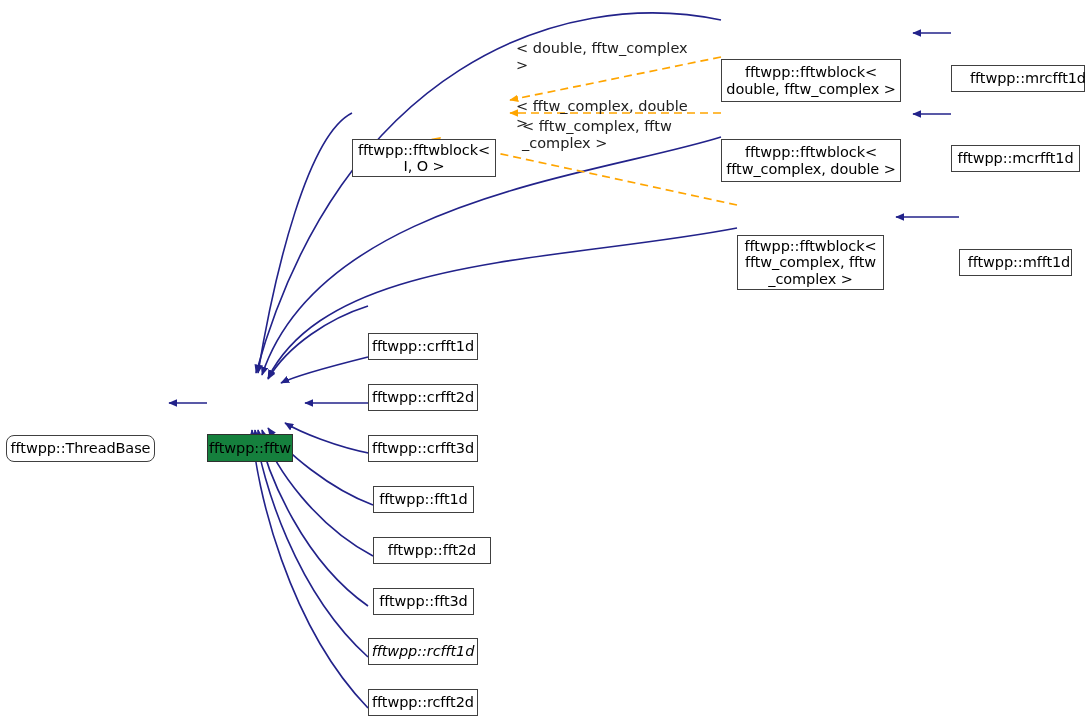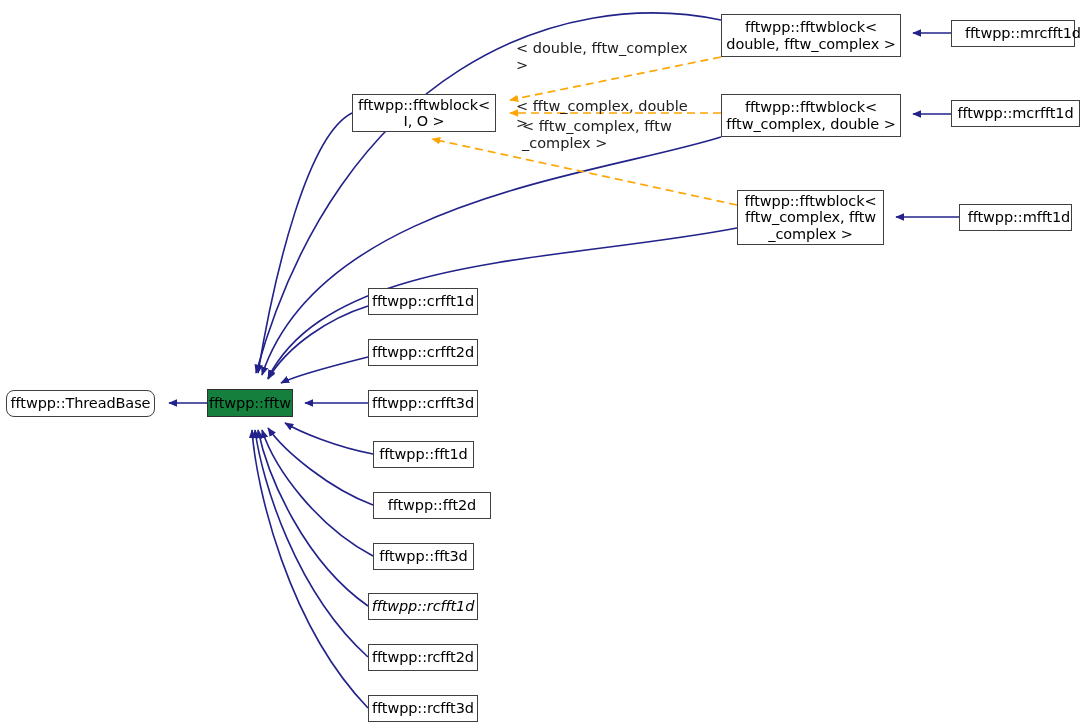--- a/index.html
+++ b/index.html
@@ -33,20 +33,21 @@
     color: #000000;
     display: flex;
     align-items: center;
     justify-content: center;
     text-align: center;
     font-size: 14.5px;
     line-height: 1.12;
     letter-spacing: -0.1px;
     white-space: pre-line;
     z-index: 3;
+    margin-top: 45px;
   }
   .node.current {
     background: #15803d;
     border-color: #303030;
   }
   .edge-label {
     position: absolute;
     color: #202020;
     font-size: 14.5px;
     line-height: 1.15;
@@ -110,21 +111,21 @@
       <div class="node current" style="left: 207px; top: 389px; width: 86px; height: 28px;">fftwpp::fftw</div>
       <div class="node" style="left: 352px; top: 94px; width: 144px; height: 38px;">fftwpp::fftwblock&lt;
  I, O &gt;</div>
       <div class="node" style="left: 721px; top: 14px; width: 180px; height: 43px;">fftwpp::fftwblock&lt;
  double, fftw_complex &gt;</div>
       <div class="node" style="left: 721px; top: 94px; width: 180px; height: 43px;">fftwpp::fftwblock&lt;
  fftw_complex, double &gt;</div>
       <div class="node" style="left: 737px; top: 190px; width: 147px; height: 55px;">fftwpp::fftwblock&lt;
  fftw_complex, fftw
 _complex &gt;</div>
-      <div class="node" style="left: 951px; top: 20px; width: 124px; height: 27px; padding-left: 20px;">fftwpp::mrcfft1d</div>
+      <div class="node" style="left: 951px; top: 20px; width: 134px; height: 27px; padding-left: 20px;">fftwpp::mrcfft1d</div>
       <div class="node" style="left: 951px; top: 100px; width: 129px; height: 27px;">fftwpp::mcrfft1d</div>
       <div class="node" style="left: 959px; top: 204px; width: 113px; height: 27px; padding-left: 7px;">fftwpp::mfft1d</div>
       <div class="node" style="left: 368px; top: 288px; width: 110px; height: 27px;">fftwpp::crfft1d</div>
       <div class="node" style="left: 368px; top: 339px; width: 110px; height: 27px;">fftwpp::crfft2d</div>
       <div class="node" style="left: 368px; top: 390px; width: 110px; height: 27px;">fftwpp::crfft3d</div>
       <div class="node" style="left: 373px; top: 441px; width: 101px; height: 27px;">fftwpp::fft1d</div>
       <div class="node" style="left: 373px; top: 492px; width: 118px; height: 27px;">fftwpp::fft2d</div>
       <div class="node" style="left: 373px; top: 543px; width: 101px; height: 27px;">fftwpp::fft3d</div>
       <div class="node" style="left: 368px; top: 593px; width: 110px; height: 27px; font-style: italic;">fftwpp::rcfft1d</div>
       <div class="node" style="left: 368px; top: 644px; width: 110px; height: 27px;">fftwpp::rcfft2d</div>

